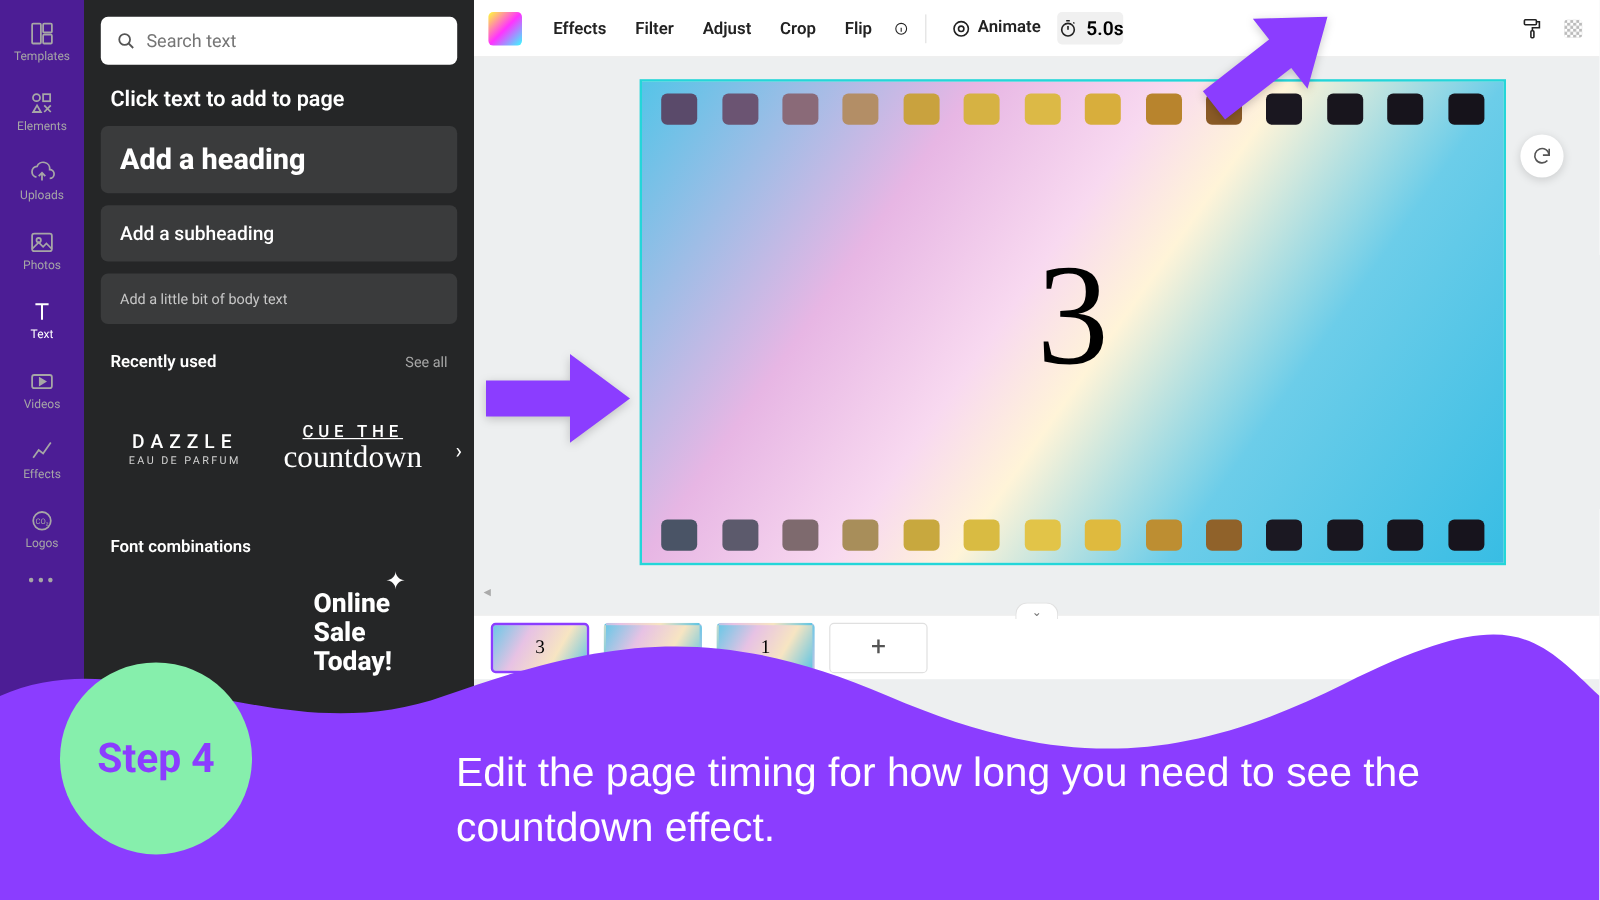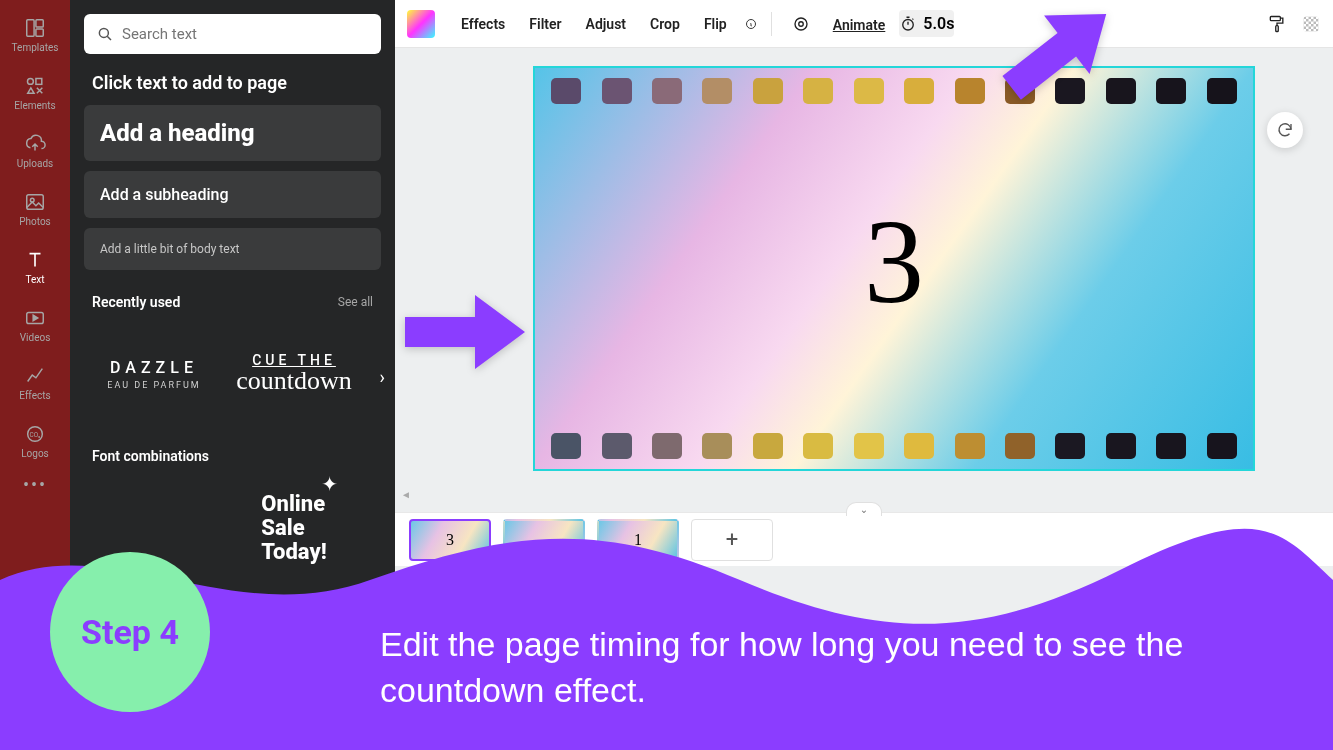--- a/index.html
+++ b/index.html
@@ -1,18 +1,18 @@
 <!DOCTYPE html>
 <html><head>
 <meta charset="utf-8">
 <style>
 * { margin:0; padding:0; box-sizing:border-box; font-family:-apple-system,BlinkMacSystemFont,"Segoe UI",Roboto,sans-serif; }
 body { width:1333px; height:750px; overflow:hidden; position:relative; background:#fff; }
 
-.left-rail { position:absolute; left:0; top:0; width:70px; height:750px; background:#7f1d1d; display:flex; flex-direction:column; align-items:center; padding-top:6px; }
+.left-rail { position:absolute; left:0; top:0; width:70px; height:750px; background:#4c1d95; display:flex; flex-direction:column; align-items:center; padding-top:6px; }
 .rail-item { width:70px; height:58px; display:flex; flex-direction:column; align-items:center; justify-content:center; color:#a6a6a6; cursor:pointer; gap:3px; }
 .rail-item.active { color:#fff; }
 .rail-item svg { width:22px; height:22px; }
 .rail-label { font-size:10px; }
 .rail-more { color:#a6a6a6; font-size:18px; letter-spacing:2px; margin-top:4px; }
 
 .side-panel { position:absolute; left:70px; top:0; width:325px; height:750px; background:#252627; padding:14px 14px 0 14px; color:#fff; }
 .search-box { background:#fff; border-radius:6px; height:40px; display:flex; align-items:center; padding:0 12px; gap:8px; }
 .search-box svg { width:18px; height:18px; color:#555; }
 .search-input { border:none; outline:none; font-size:15px; flex:1; color:#333; background:transparent; }
@@ -33,21 +33,21 @@
 .chev { position:absolute; right:-4px; top:42px; color:#fff; font-size:18px; cursor:pointer; }
 .font-combo { position:relative; }
 .fc-sparkle { position:absolute; top:-6px; right:26px; color:#fff; font-size:20px; }
 .fc-text { font-size:22px; font-weight:800; line-height:1.1; }
 
 .top-toolbar { position:absolute; left:395px; top:0; right:0; height:48px; background:#fff; border-bottom:1px solid #e5e5e5; display:flex; align-items:center; padding:0 12px; gap:4px; }
 .color-swatch { width:28px; height:28px; border-radius:4px; background:linear-gradient(135deg,#ff3,#f3f,#3ff); cursor:pointer; }
 .tb-btn { padding:6px 10px; font-size:14px; font-weight:600; color:#222; cursor:pointer; border-radius:4px; }
 .tb-icon { width:20px; height:20px; display:flex; align-items:center; justify-content:center; cursor:pointer; padding:4px; }
 .tb-sep { width:1px; height:24px; background:#e0e0e0; margin:0 6px; }
-.tb-animate { display:flex; align-items:flex-end; gap:23px;text-decoration:underline; }
+.tb-animate { display:flex; align-items:flex-start; gap:5px; }
 .tb-timing { display:flex; align-items:center; gap:6px; background:#f0f0f0; border-radius:4px; padding:4px 0; position:relative; }
 .tooltip-et { position:absolute; top:42px; left:50%; transform:translateX(-50%); background:#2c2d2e; color:#fff; font-size:12px; padding:5px 10px; border-radius:4px; white-space:nowrap; }
 .tb-right { margin-left:auto; display:flex; gap:14px; }
 .tb-right svg { width:20px; height:20px; cursor:pointer; }
 
 .canvas-area { position:absolute; left:395px; top:48px; right:0; bottom:0; background:#edeff0; }
 .scroll-handle { position:absolute; left:6px; bottom:250px; color:#aaa; font-size:10px; }
 .canvas-frame { position:absolute; left:138px; top:18px; width:722px; height:405px; border:2px solid #24d6d9; background:linear-gradient(125deg,#55c4e8 0%,#e7b6e4 28%,#f8d9f0 44%,#fff4d8 54%,#6ccde9 72%,#38bde4 100%); overflow:hidden; }
 .sprocket-row { position:absolute; left:0; right:0; display:flex; justify-content:space-around; padding:0 6px; }
 .sprocket-row.top { top:10px; }

